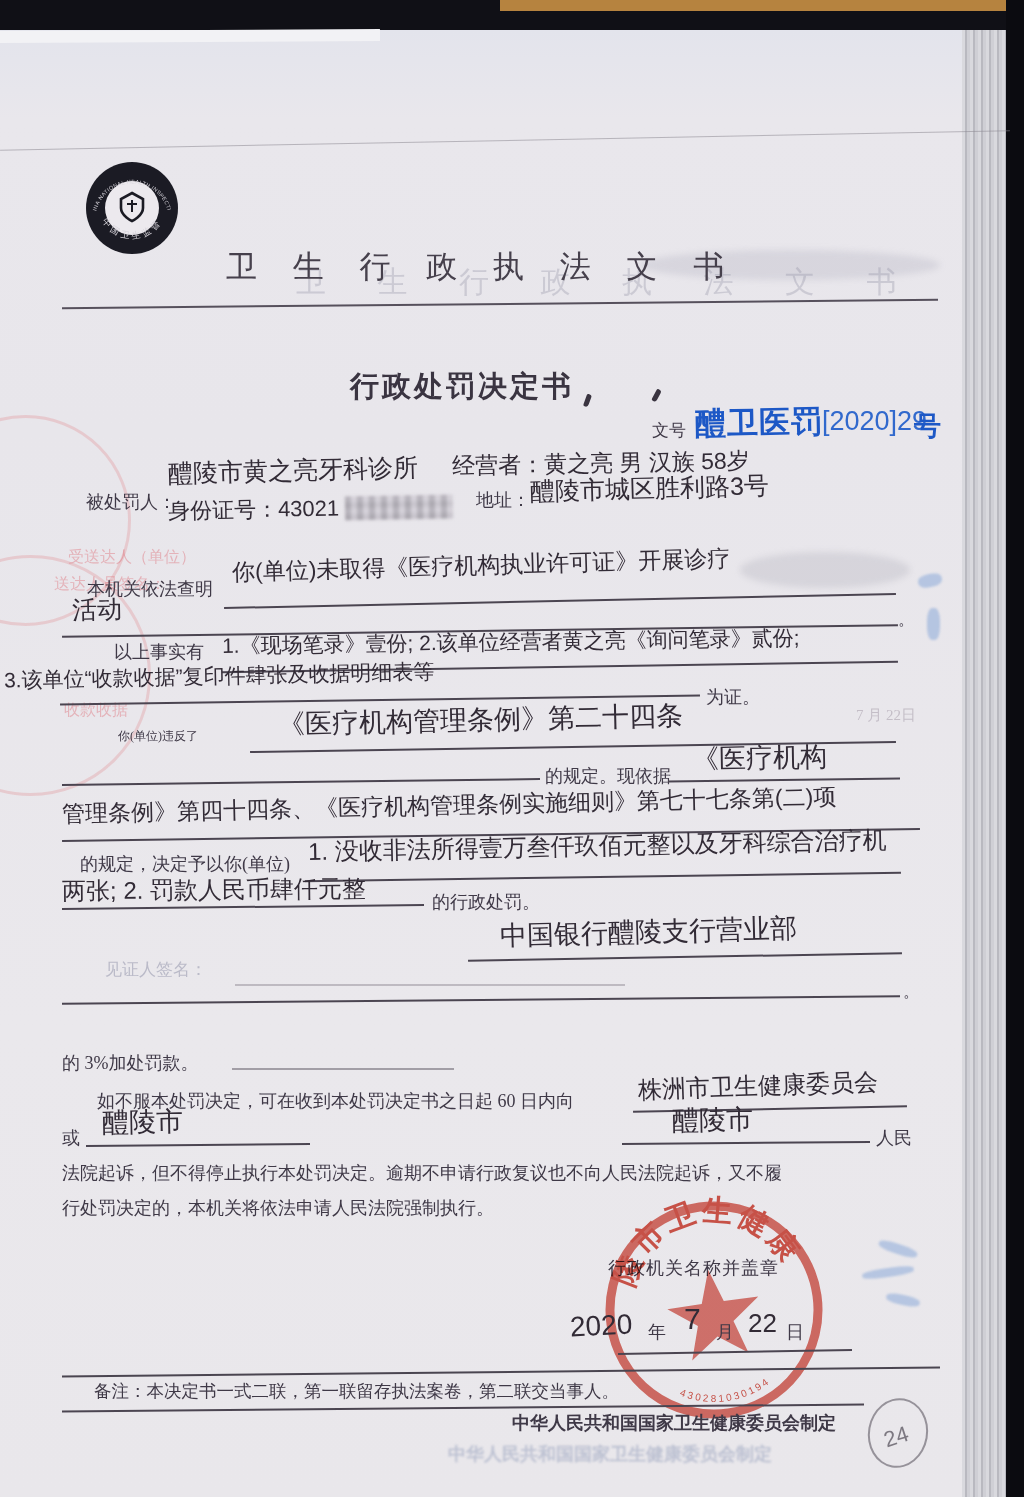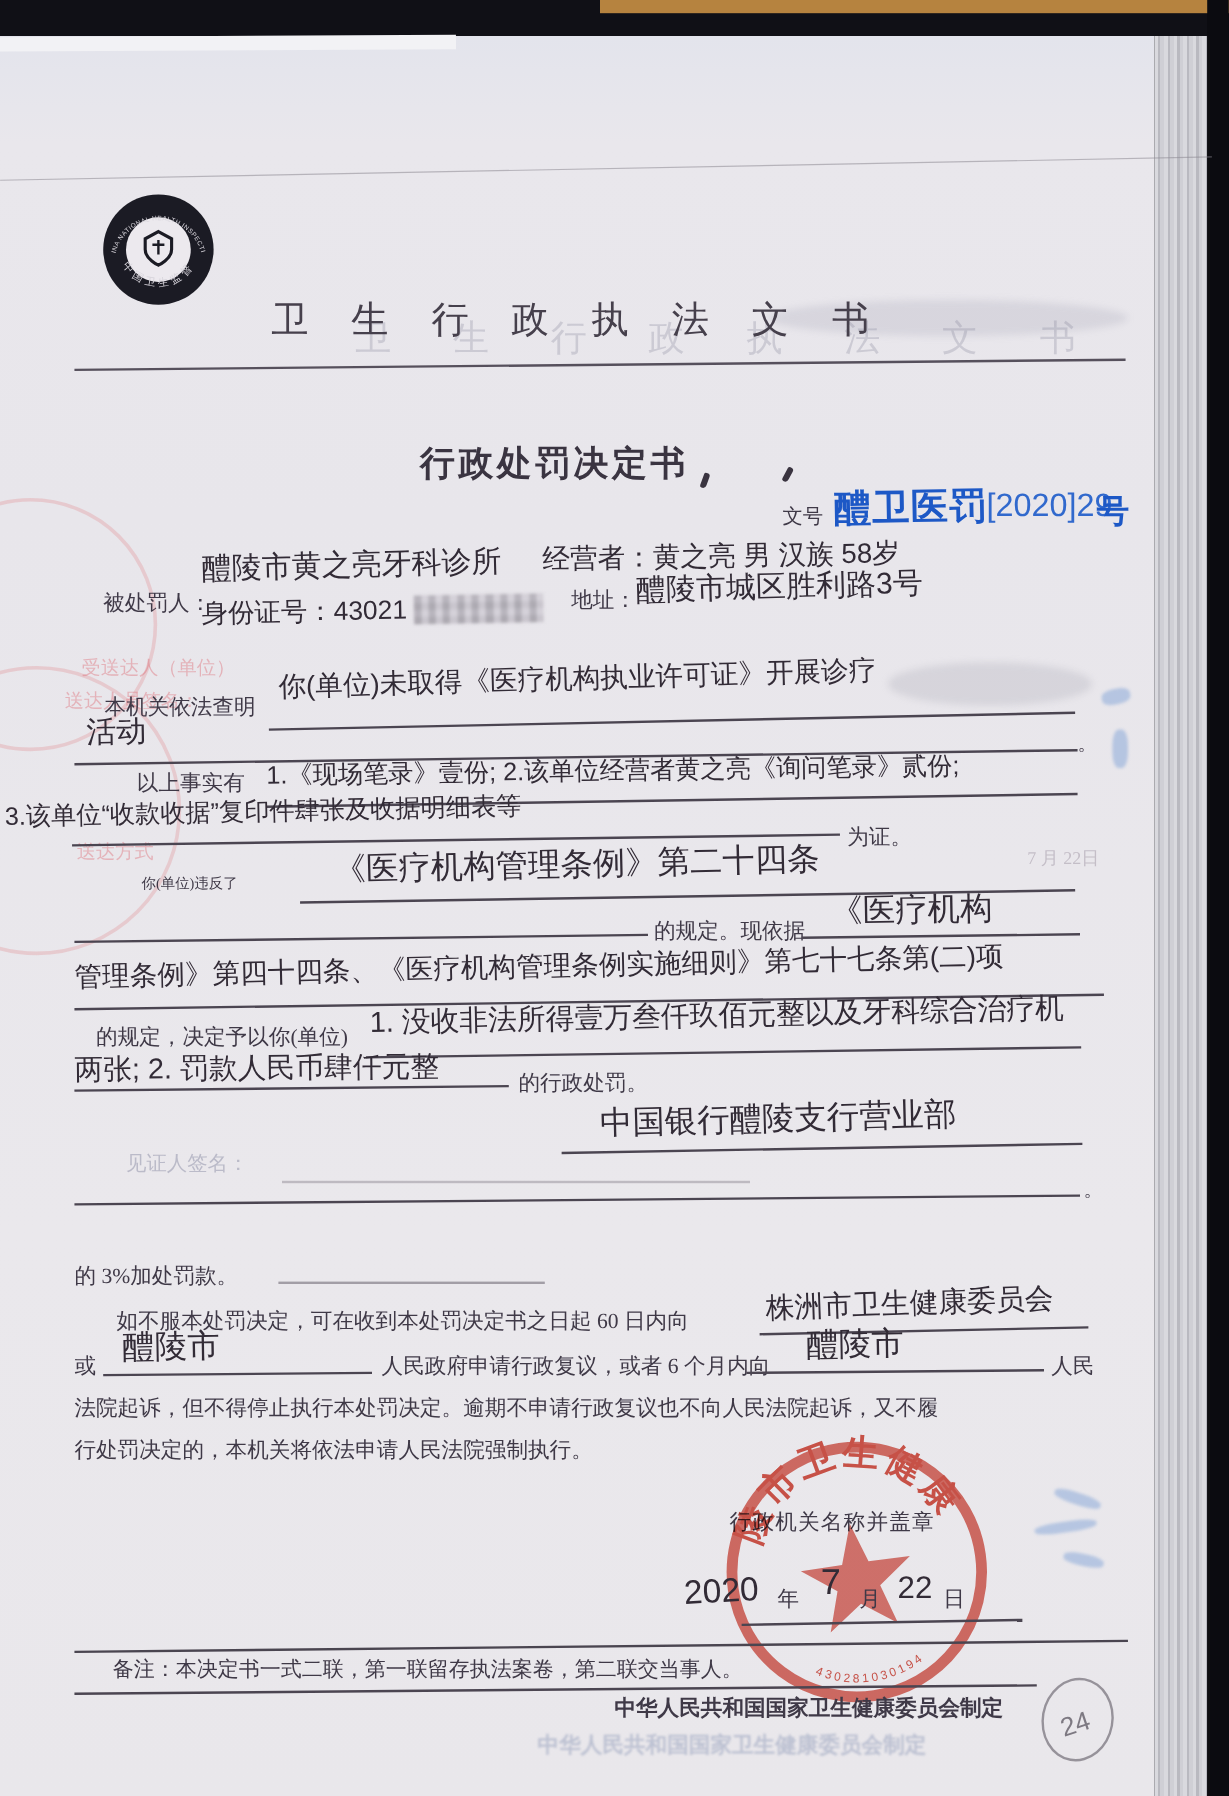--- a/index.html
+++ b/index.html
@@ -49,21 +49,21 @@
   <div class="top-tan"></div>
   <div class="top-white-sliver"></div>
   <div class="edge-stack"></div>
   <div class="right-black"></div>
   <div class="page-edge-line"></div>
 
   <div class="arc-ghost" style="left:-80px;top:415px;width:205px;height:205px;"></div>
   <div class="arc-ghost" style="left:-90px;top:555px;width:235px;height:235px;"></div>
   <div class="abs ghost-red" style="left:68px;top:526px;margin-top:21px;">受送达人（单位）</div>
   <div class="abs ghost-red" style="left:54px;top:574px;">送达人员签名：</div>
-  <div class="abs ghost-red" style="left:64px;top:700px;">送达方式</div>
+  <div class="abs ghost-red" style="left:64px;top:700px;">收款收据</div>
   <div class="abs" style="left:856px;top:706px;font-size:15px;color:rgba(150,140,155,.45);">7 月 22日</div>
   <div class="smudge" style="left:740px;top:552px;width:170px;height:36px;background:rgba(150,148,165,.22);"></div>
   <div class="smudge" style="left:640px;top:250px;width:300px;height:30px;background:rgba(140,140,160,.18);"></div>
 
   <div class="blue-smear" style="left:918px;top:574px;width:24px;height:13px;transform:rotate(-12deg);"></div>
   <div class="blue-smear" style="left:927px;top:608px;width:13px;height:32px;"></div>
   <div class="blue-smear" style="left:878px;top:1244px;width:40px;height:10px;transform:rotate(18deg);"></div>
   <div class="blue-smear" style="left:862px;top:1268px;width:52px;height:9px;transform:rotate(-8deg);"></div>
   <div class="blue-smear" style="left:886px;top:1295px;width:34px;height:10px;transform:rotate(12deg);"></div>
 
@@ -146,21 +146,20 @@
 
   <div class="abs printed" style="left:62px;top:1051px;font-size:18px;">的 3%加处罚款。</div>
   <div class="rule" style="left:232px;top:1068px;width:222px;opacity:.45;"></div>
 
   <div class="abs printed" style="left:97px;top:1089px;font-size:18px;">如不服本处罚决定，可在收到本处罚决定书之日起 60 日内向</div>
   <div class="abs hw" style="left:638px;top:1070px;font-size:24px;transform:rotate(-2deg);">株洲市卫生健康委员会</div>
   <div class="rule" style="left:633px;top:1108px;width:274px;transform:rotate(-1.2deg);"></div>
   <div class="abs printed" style="left:62px;top:1126px;font-size:18px;">或</div>
   <div class="abs hw" style="left:102px;top:1104px;font-size:27px;transform:rotate(-1deg);">醴陵市</div>
   <div class="rule" style="left:86px;top:1144px;width:224px;transform:rotate(-.5deg);"></div>
-  <div class="abs printed" style="left:318px;top:1126px;font-size:18px;">人民政府申请行政复议，或者 6 个月内向</div>
   <div class="abs hw" style="left:672px;top:1102px;font-size:27px;transform:rotate(-1deg);">醴陵市</div>
   <div class="rule" style="left:622px;top:1142px;width:248px;transform:rotate(-.5deg);"></div>
   <div class="abs printed" style="left:876px;top:1126px;font-size:18px;font-family:Liberation Mono, monospace;">人民</div>
   <div class="abs printed" style="left:62px;top:1161px;font-size:18px;">法院起诉，但不得停止执行本处罚决定。逾期不申请行政复议也不向人民法院起诉，又不履</div>
   <div class="abs printed" style="left:62px;top:1196px;font-size:18px;">行处罚决定的，本机关将依法申请人民法院强制执行。</div>
 
   <div class="abs printed" style="left:608px;top:1256px;font-size:18px;letter-spacing:1px;">行政机关名称并盖章</div>
 
   <div class="seal-wrap">
     <svg width="244" height="244" viewBox="0 0 244 244">

